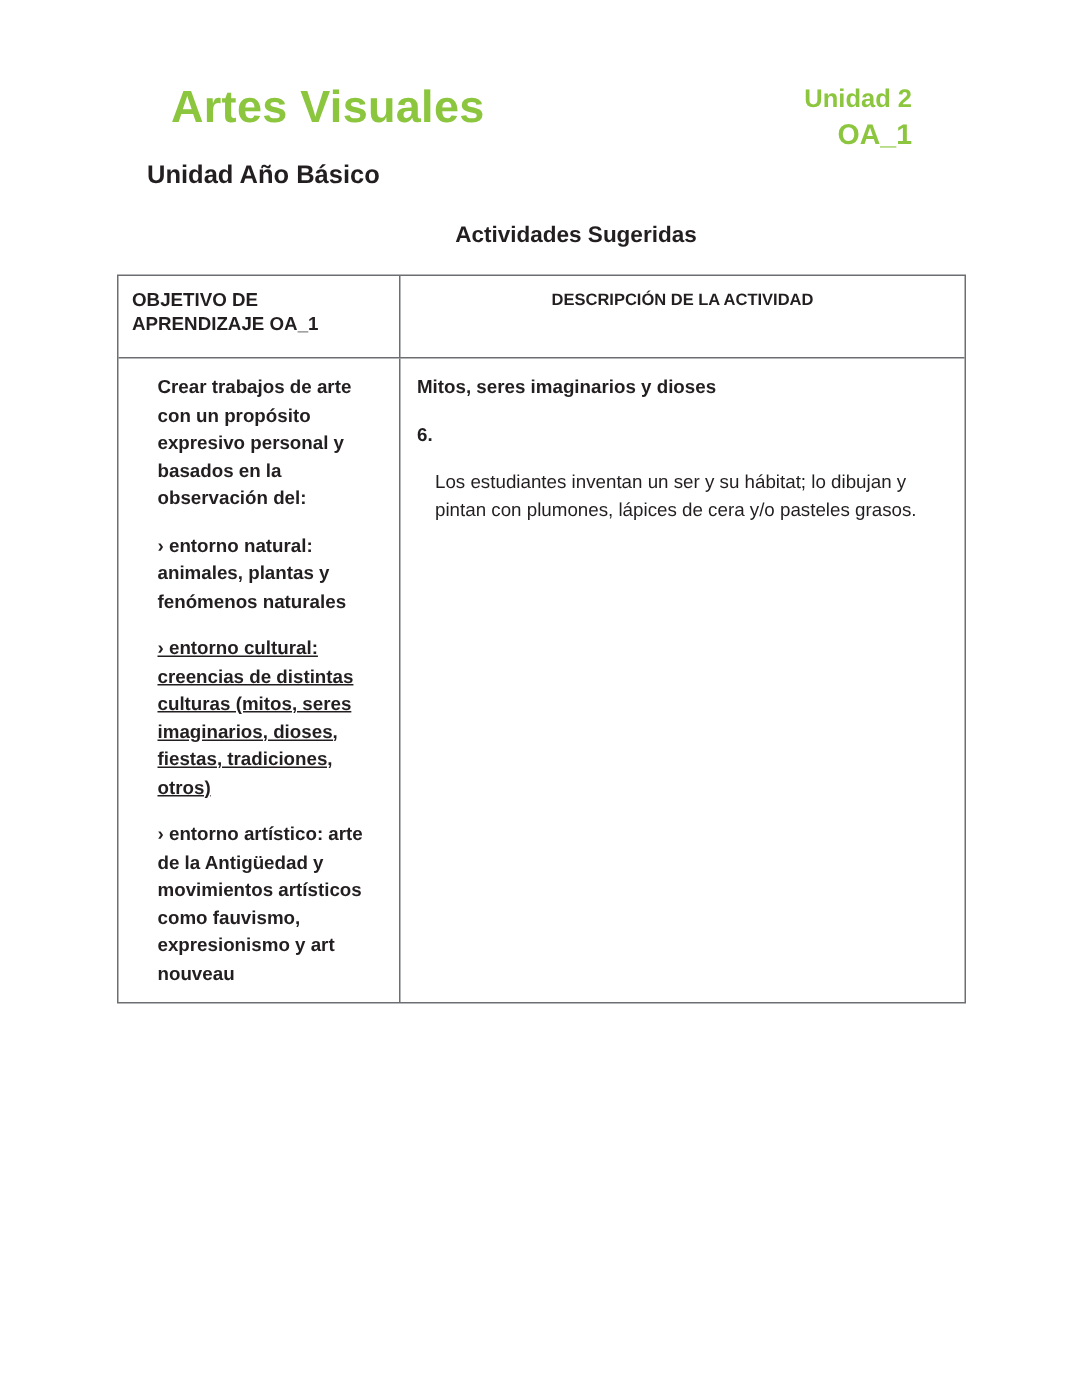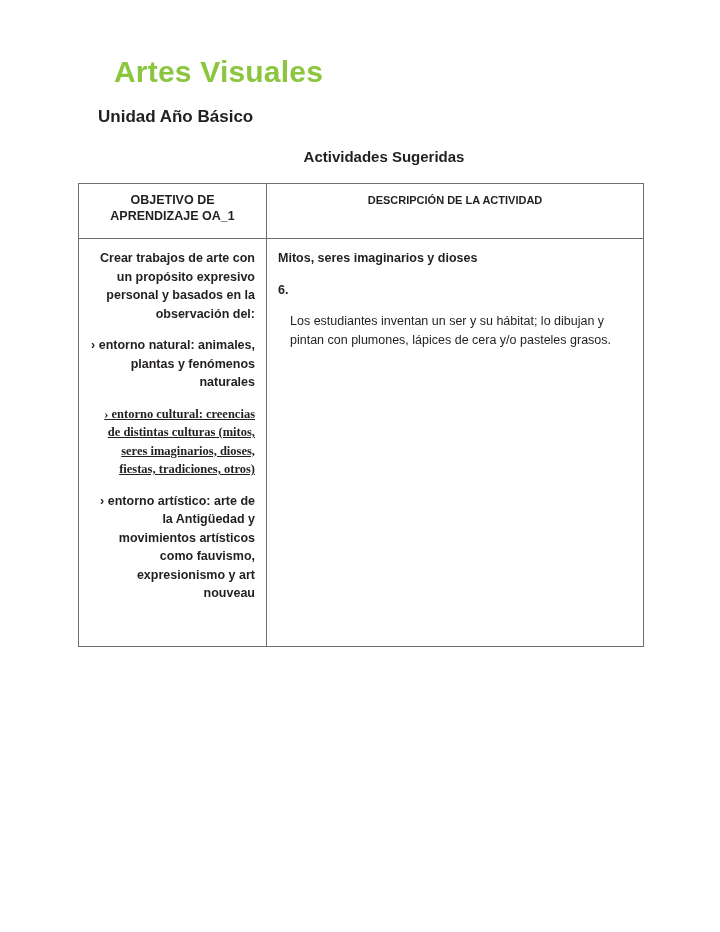--- a/index.html
+++ b/index.html
@@ -96,21 +96,20 @@
     min-height: 54px;
   }
   .th-left {
     width: 188px;
     box-sizing: border-box;
     border-right: 1px solid #6d6e71;
     padding: 8px 9px 6px 9px;
     font-size: 12.5px;
     font-weight: bold;
     line-height: 16px;
-    text-align: center;
   }
   .th-right {
     flex: 1;
     box-sizing: border-box;
     padding: 8px 9px 6px 9px;
     font-size: 11px;
     font-weight: bold;
     text-align: center;
     line-height: 16px;
   }
@@ -128,29 +127,27 @@
     line-height: 18.5px;
   }
   .td-right {
     flex: 1;
     box-sizing: border-box;
     padding: 10px 12px 10px 11px;
     font-size: 12.5px;
     line-height: 18.5px;
   }
   .oa-para {
-    margin: 0 0 13px 0;
-    text-align: right;
+    margin: 0 0 13px 16px;
   }
   .oa-para:last-child {
     margin-bottom: 0;
   }
   .oa-underline {
     text-decoration: underline;
-    font-family: Liberation Serif, serif;
   }
   .act-title {
     font-weight: bold;
     margin: 0 0 13px 0;
   }
   .act-number {
     font-weight: bold;
     margin: 0 0 13px 0;
   }
   .act-text {
@@ -159,20 +156,24 @@
 </style>
 </head>
 <body>
 
 <div class="page">
 
   <div class="header">
     <div class="header-left">
       <div class="doc-title">Artes Visuales</div>
       <div class="doc-subtitle">Unidad Año Básico</div>
+    </div>
+    <div class="header-right">
+      <div class="unit-label">Unidad 2</div>
+      <div class="oa-label">OA_1</div>
     </div>
   </div>
 
   <div class="section-title">Actividades Sugeridas</div>
 
   <div class="table">
     <div class="thead">
       <div class="th-left">OBJETIVO DE APRENDIZAJE OA_1</div>
       <div class="th-right">DESCRIPCIÓN DE LA ACTIVIDAD</div>
     </div>

